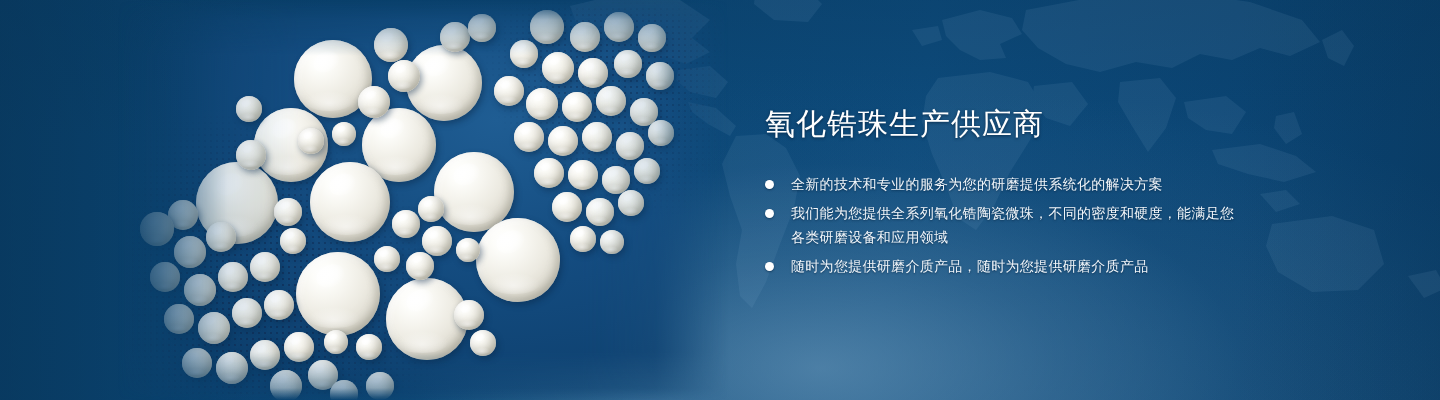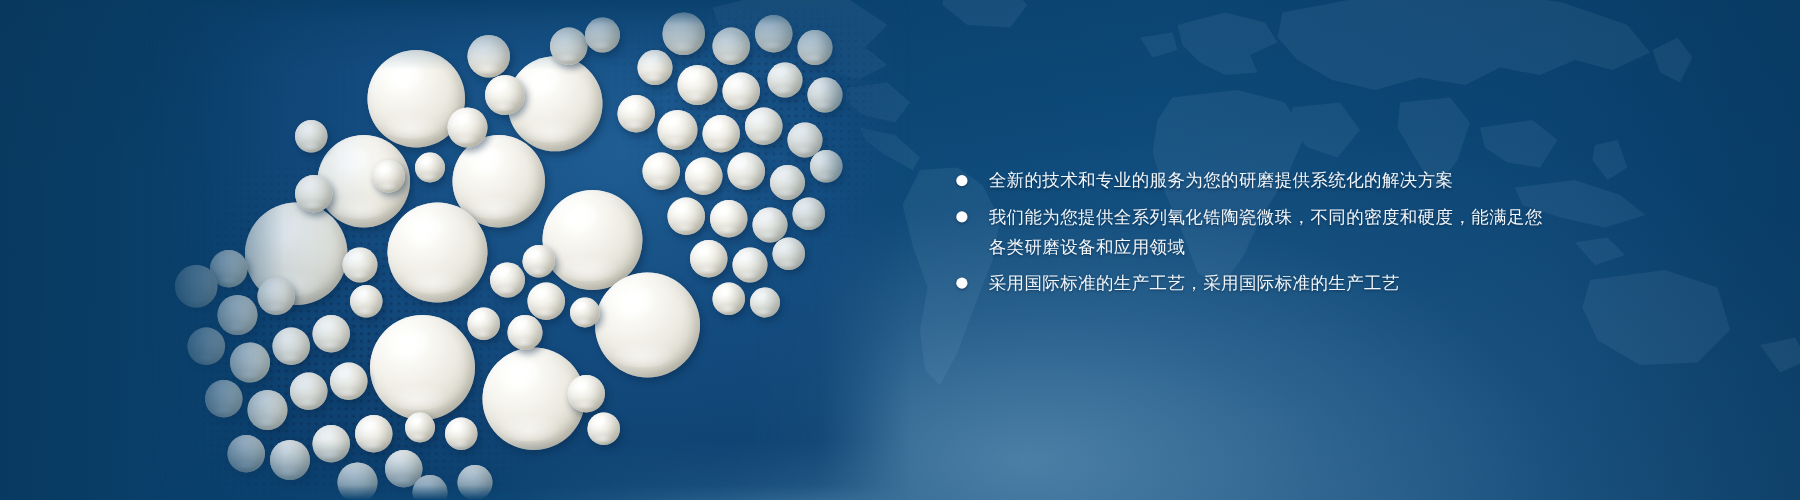--- a/index.html
+++ b/index.html
@@ -278,30 +278,31 @@
         <span class="bead" style="left:238px;top:334px;width:26px;height:26px;"></span>
         <span class="bead" style="left:206px;top:330px;width:24px;height:24px;"></span>
         <span class="bead" style="left:180px;top:128px;width:26px;height:26px;"></span>
         <span class="bead" style="left:214px;top:122px;width:24px;height:24px;"></span>
         <span class="bead" style="left:118px;top:96px;width:26px;height:26px;"></span>
       </div>
     </div>
   </div>
 
   <div class="content">
+    <h1 class="headline">氧化锆珠生产供应商</h1>
 
     <ul class="bullets">
       <li class="bullet">
         <span class="bullet-dot"></span>
         <span class="bullet-text">全新的技术和专业的服务为您的研磨提供系统化的解决方案</span>
       </li>
       <li class="bullet">
         <span class="bullet-dot"></span>
         <span class="bullet-text">我们能为您提供全系列氧化锆陶瓷微珠，不同的密度和硬度，能满足您各类研磨设备和应用领域</span>
       </li>
       <li class="bullet">
         <span class="bullet-dot"></span>
-        <span class="bullet-text">采用国际标准的生产工艺，采用国际标准的生产工艺</span>
+        <span class="bullet-text">随时为您提供研磨介质产品，随时为您提供研磨介质产品</span>
       </li>
     </ul>
   </div>
 
 </div>
 
 </body></html>

